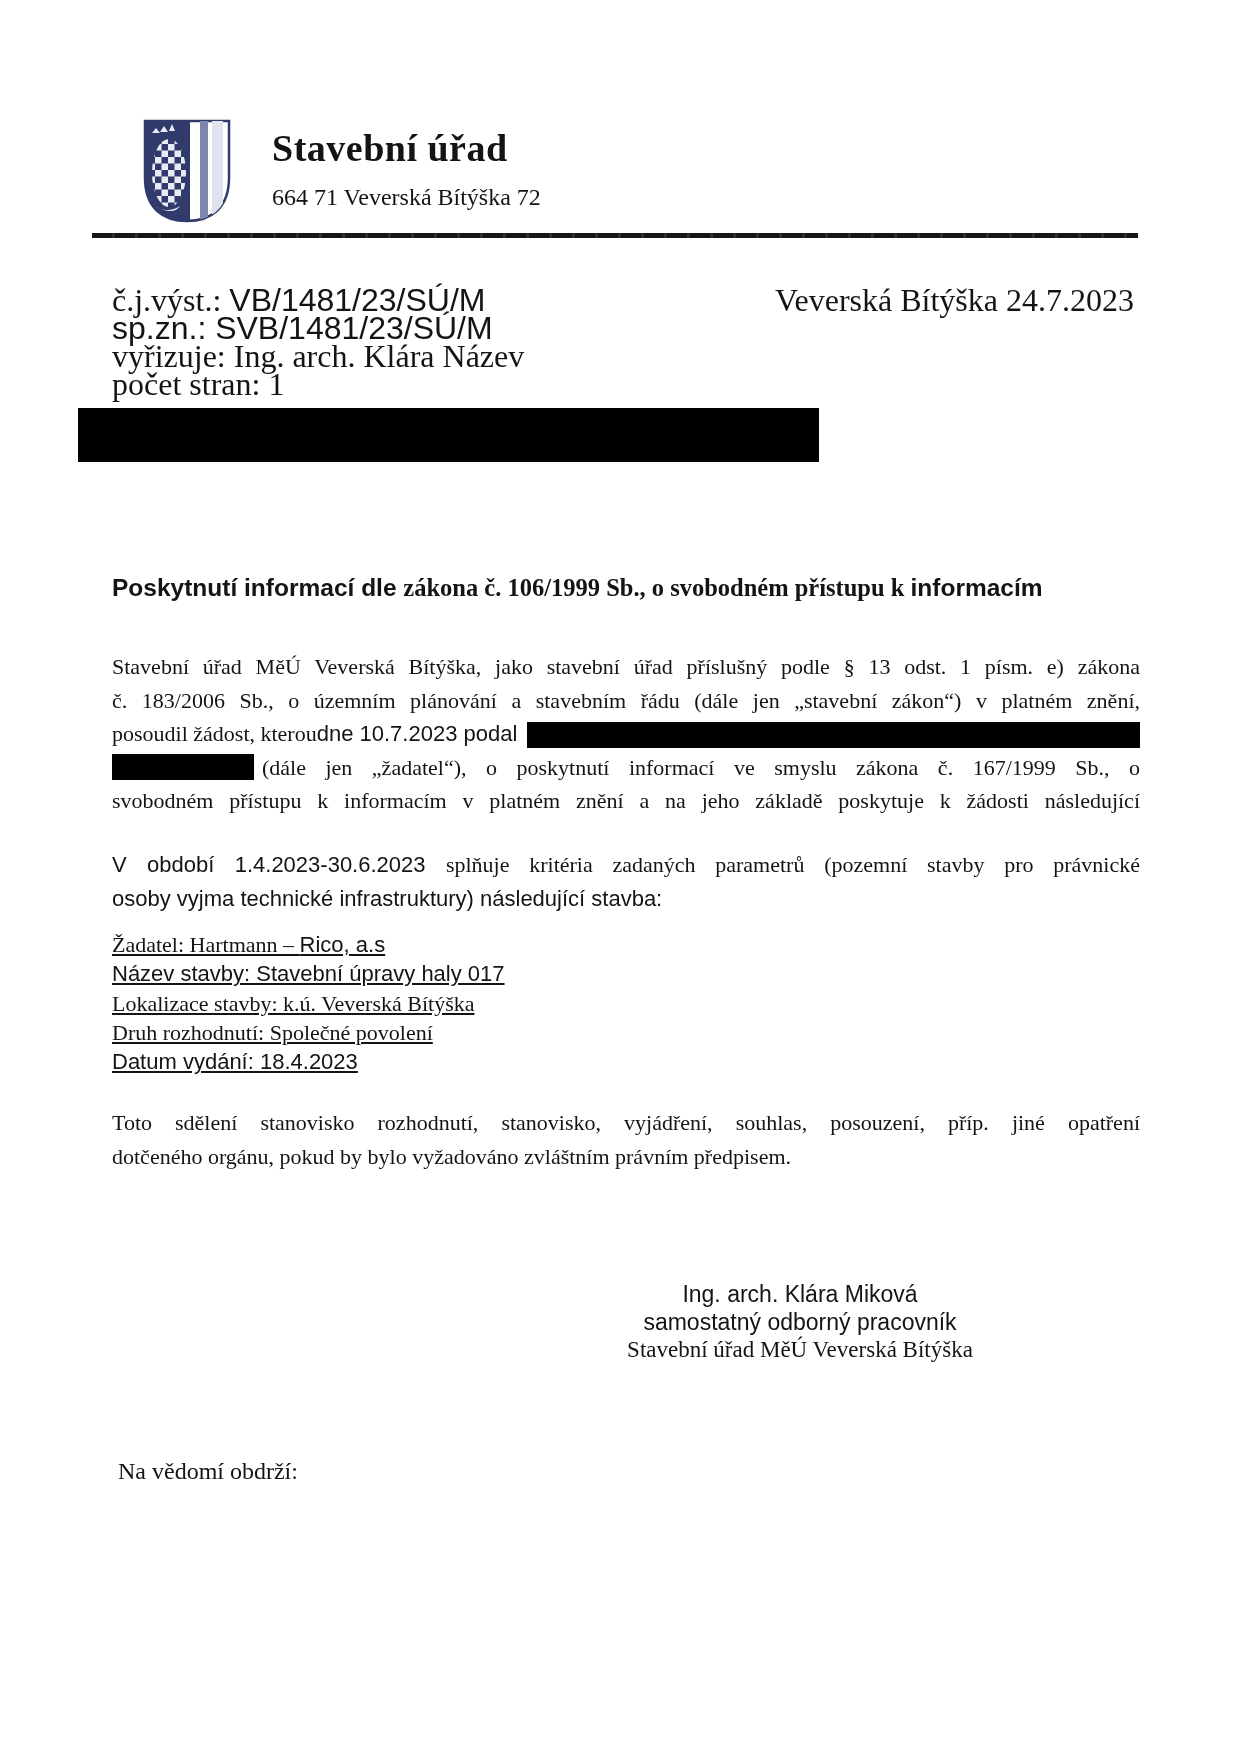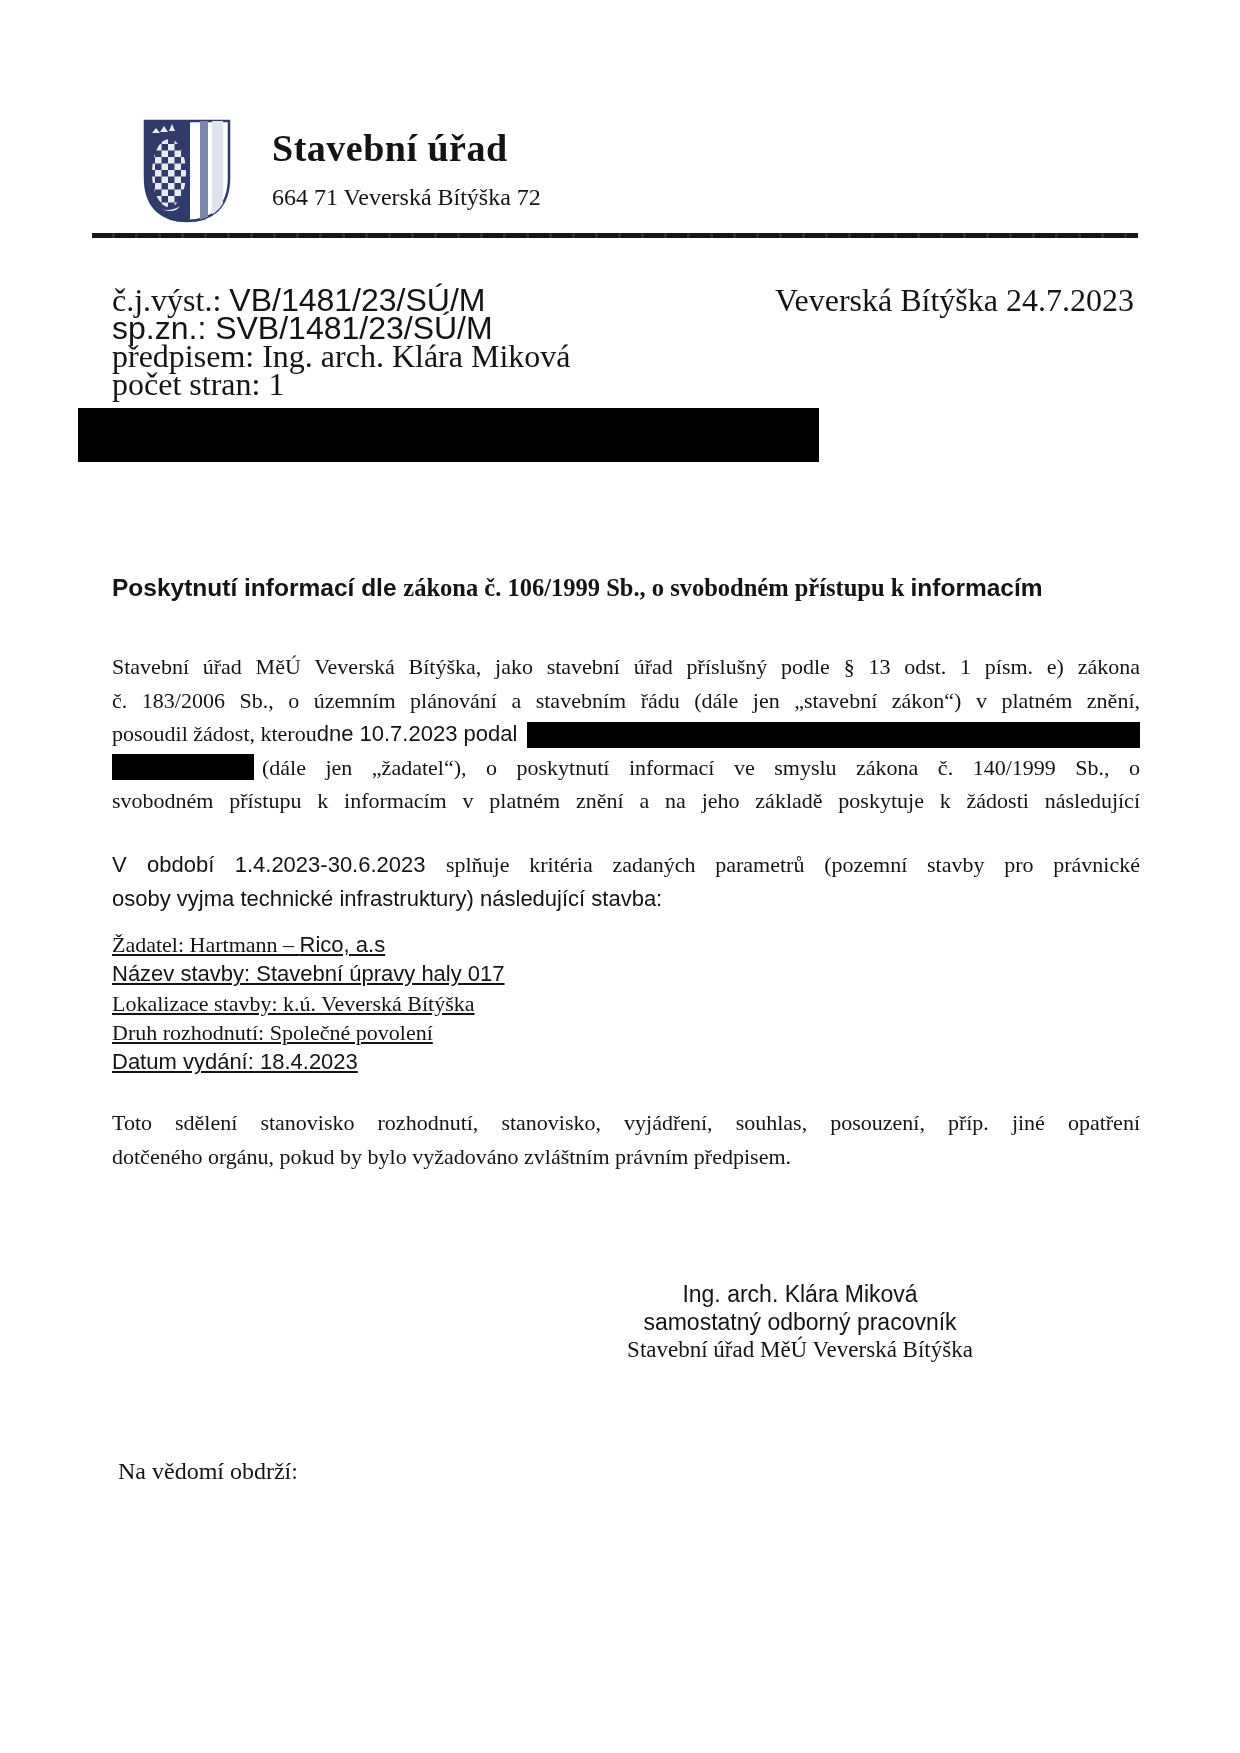--- a/index.html
+++ b/index.html
@@ -93,40 +93,40 @@
 
   <div class="rule"></div>
 
   <div class="ref">
     <div class="row">
       <span class="serif">č.j.výst.:</span>
       <span class="sans">VB/1481/23/SÚ/M</span>
       <span class="place-date serif">Veverská Bítýška 24.7.2023</span>
     </div>
     <div class="row sans">sp.zn.: SVB/1481/23/SÚ/M</div>
-    <div class="row serif">předpisem: Ing. arch. Klára Miková</div>
+    <div class="row serif">vyřizuje: Ing. arch. Klára Název</div>
     <div class="row serif">počet stran: 1</div>
   </div>
 
   <div class="redact-large"></div>
 
   <div class="subject">
     <span class="sans">Poskytnutí informací dle </span><span class="serif">zákona č. 106/1999 Sb., o svobodném přístupu k </span><span class="sans">informacím</span>
   </div>
 
   <div class="body-col p1">
     <div class="line just serif">Stavební úřad MěÚ Veverská Bítýška, jako stavební úřad příslušný podle § 13 odst. 1 písm. e) zákona</div>
     <div class="line just serif">č. 183/2006 Sb., o územním plánování a stavebním řádu (dále jen „stavební zákon“) v platném znění,</div>
     <div class="line flexline">
       <span class="serif">posoudil žádost, kterou </span>
       <span class="sans">dne 10.7.2023 podal</span>
       <span class="redact-grow"></span>
     </div>
     <div class="line just serif">
-      <span class="redact-lead"></span><span>(dále jen „žadatel“), o poskytnutí informací ve smyslu zákona č. 140/1999 Sb., o</span>
+      <span class="redact-lead"></span><span>(dále jen „žadatel“), o poskytnutí informací ve smyslu zákona č. 167/1999 Sb., o</span>
     </div>
     <div class="line just serif">svobodném přístupu k informacím v platném znění a na jeho základě poskytuje k žádosti následující</div>
   </div>
 
   <div class="body-col p2">
     <div class="line just">
       <span class="sans">V období 1.4.2023-30.6.2023 </span><span class="serif">splňuje kritéria zadaných parametrů (pozemní stavby pro právnické</span>
     </div>
     <div class="line sans">osoby vyjma technické infrastruktury) následující stavba:</div>
   </div>

